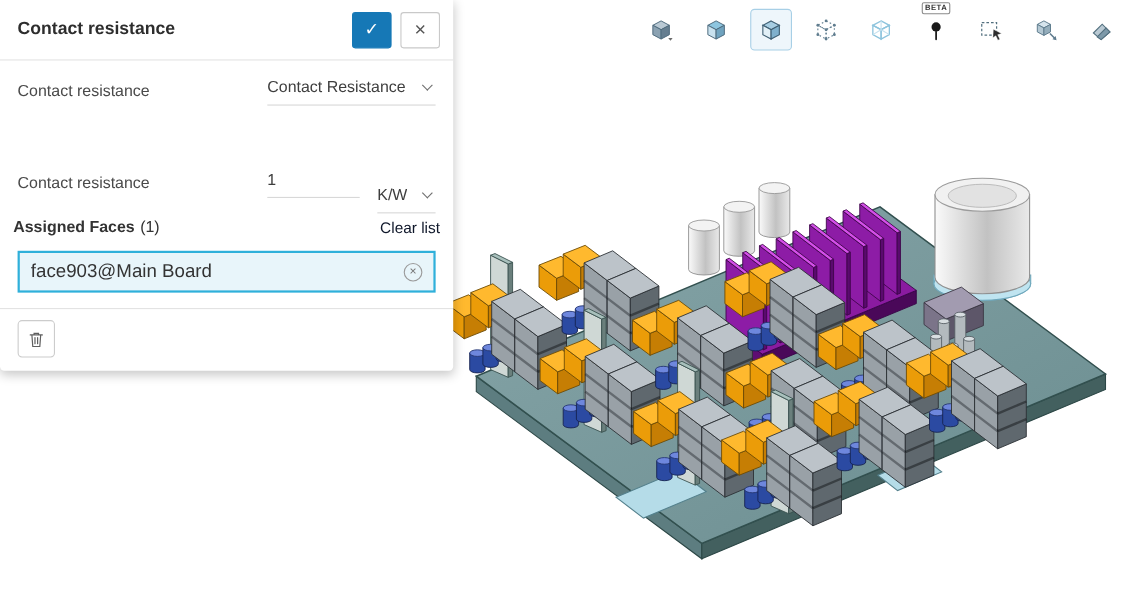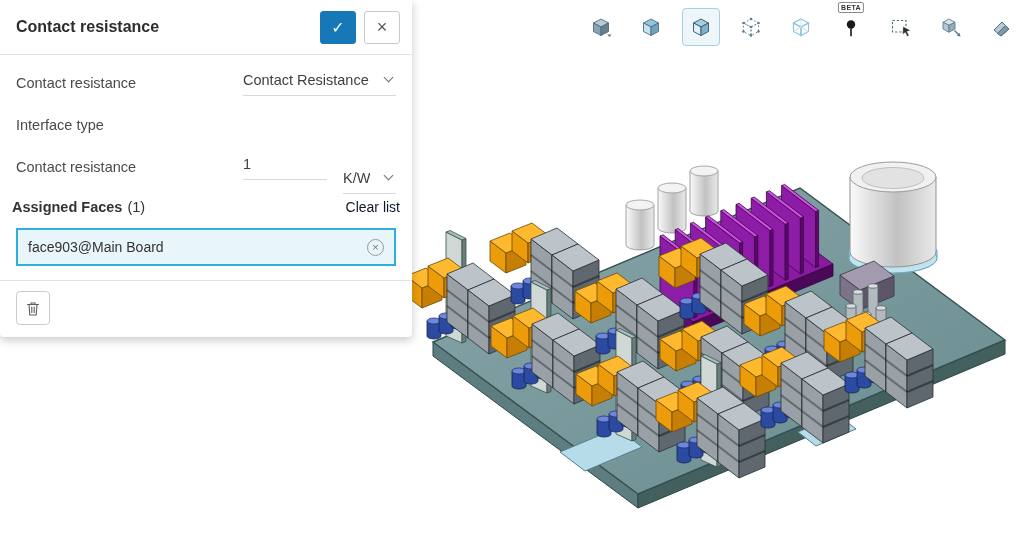--- a/index.html
+++ b/index.html
@@ -45,21 +45,21 @@
                        font-family:"Liberation Sans", sans-serif; background:transparent; }
   .field-unit { flex:1;margin-top:28px; }
 
   .assigned-row { display:flex; align-items:center; height:38px; padding:0 12px; }
   .assigned-label { font-size:14.5px; font-weight:bold; color:#333; }
   .assigned-count { font-size:14.5px; color:#333; margin-left:5px; font-weight:normal; }
   .clear-link { margin-left:auto; font-size:14px; color:#0f172a; cursor:pointer; }
 
   .chip { margin:2px 16px 0 16px; height:38px; background:#e8f5fa; border:2px solid #2fb0da;
           display:flex; align-items:center; padding:0 10px; cursor:pointer; }
-  .chip-text { font-size:14px; color:#333; }
+  .chip-text { font-size:17px; color:#333; }
   .chip-remove { margin-left:auto; width:17px; height:17px; border:1.3px solid #9a9a9a; border-radius:50%;
                  color:#777; font-size:11px; line-height:14px; text-align:center; cursor:pointer; background:transparent; }
 
   .panel-footer { margin:14px 0 0 0; border-top:1px solid #e3e3e3; padding:10px 16px; }
   .btn-trash { width:34px; height:34px; background:#fff; border:1px solid #cccccc; border-radius:4px;
                display:flex; align-items:center; justify-content:center; cursor:pointer; }
 </style>
 </head>
 <body>
 
@@ -302,21 +302,20 @@
 
     <div class="form">
       <div class="form-row">
         <span class="form-label">Contact resistance</span>
         <div class="field">
           <span class="field-text">Contact Resistance</span>
           <span class="chev"></span>
         </div>
       </div>
       <div class="form-row">
-        <span class="form-label">Interface type</span>
       </div>
       <div class="form-row">
         <span class="form-label">Contact resistance</span>
         <div class="field field-value">
           <input value="1" style="">
         </div>
         <div class="field field-unit">
           <span class="field-text">K/W</span>
           <span class="chev"></span>
         </div>

